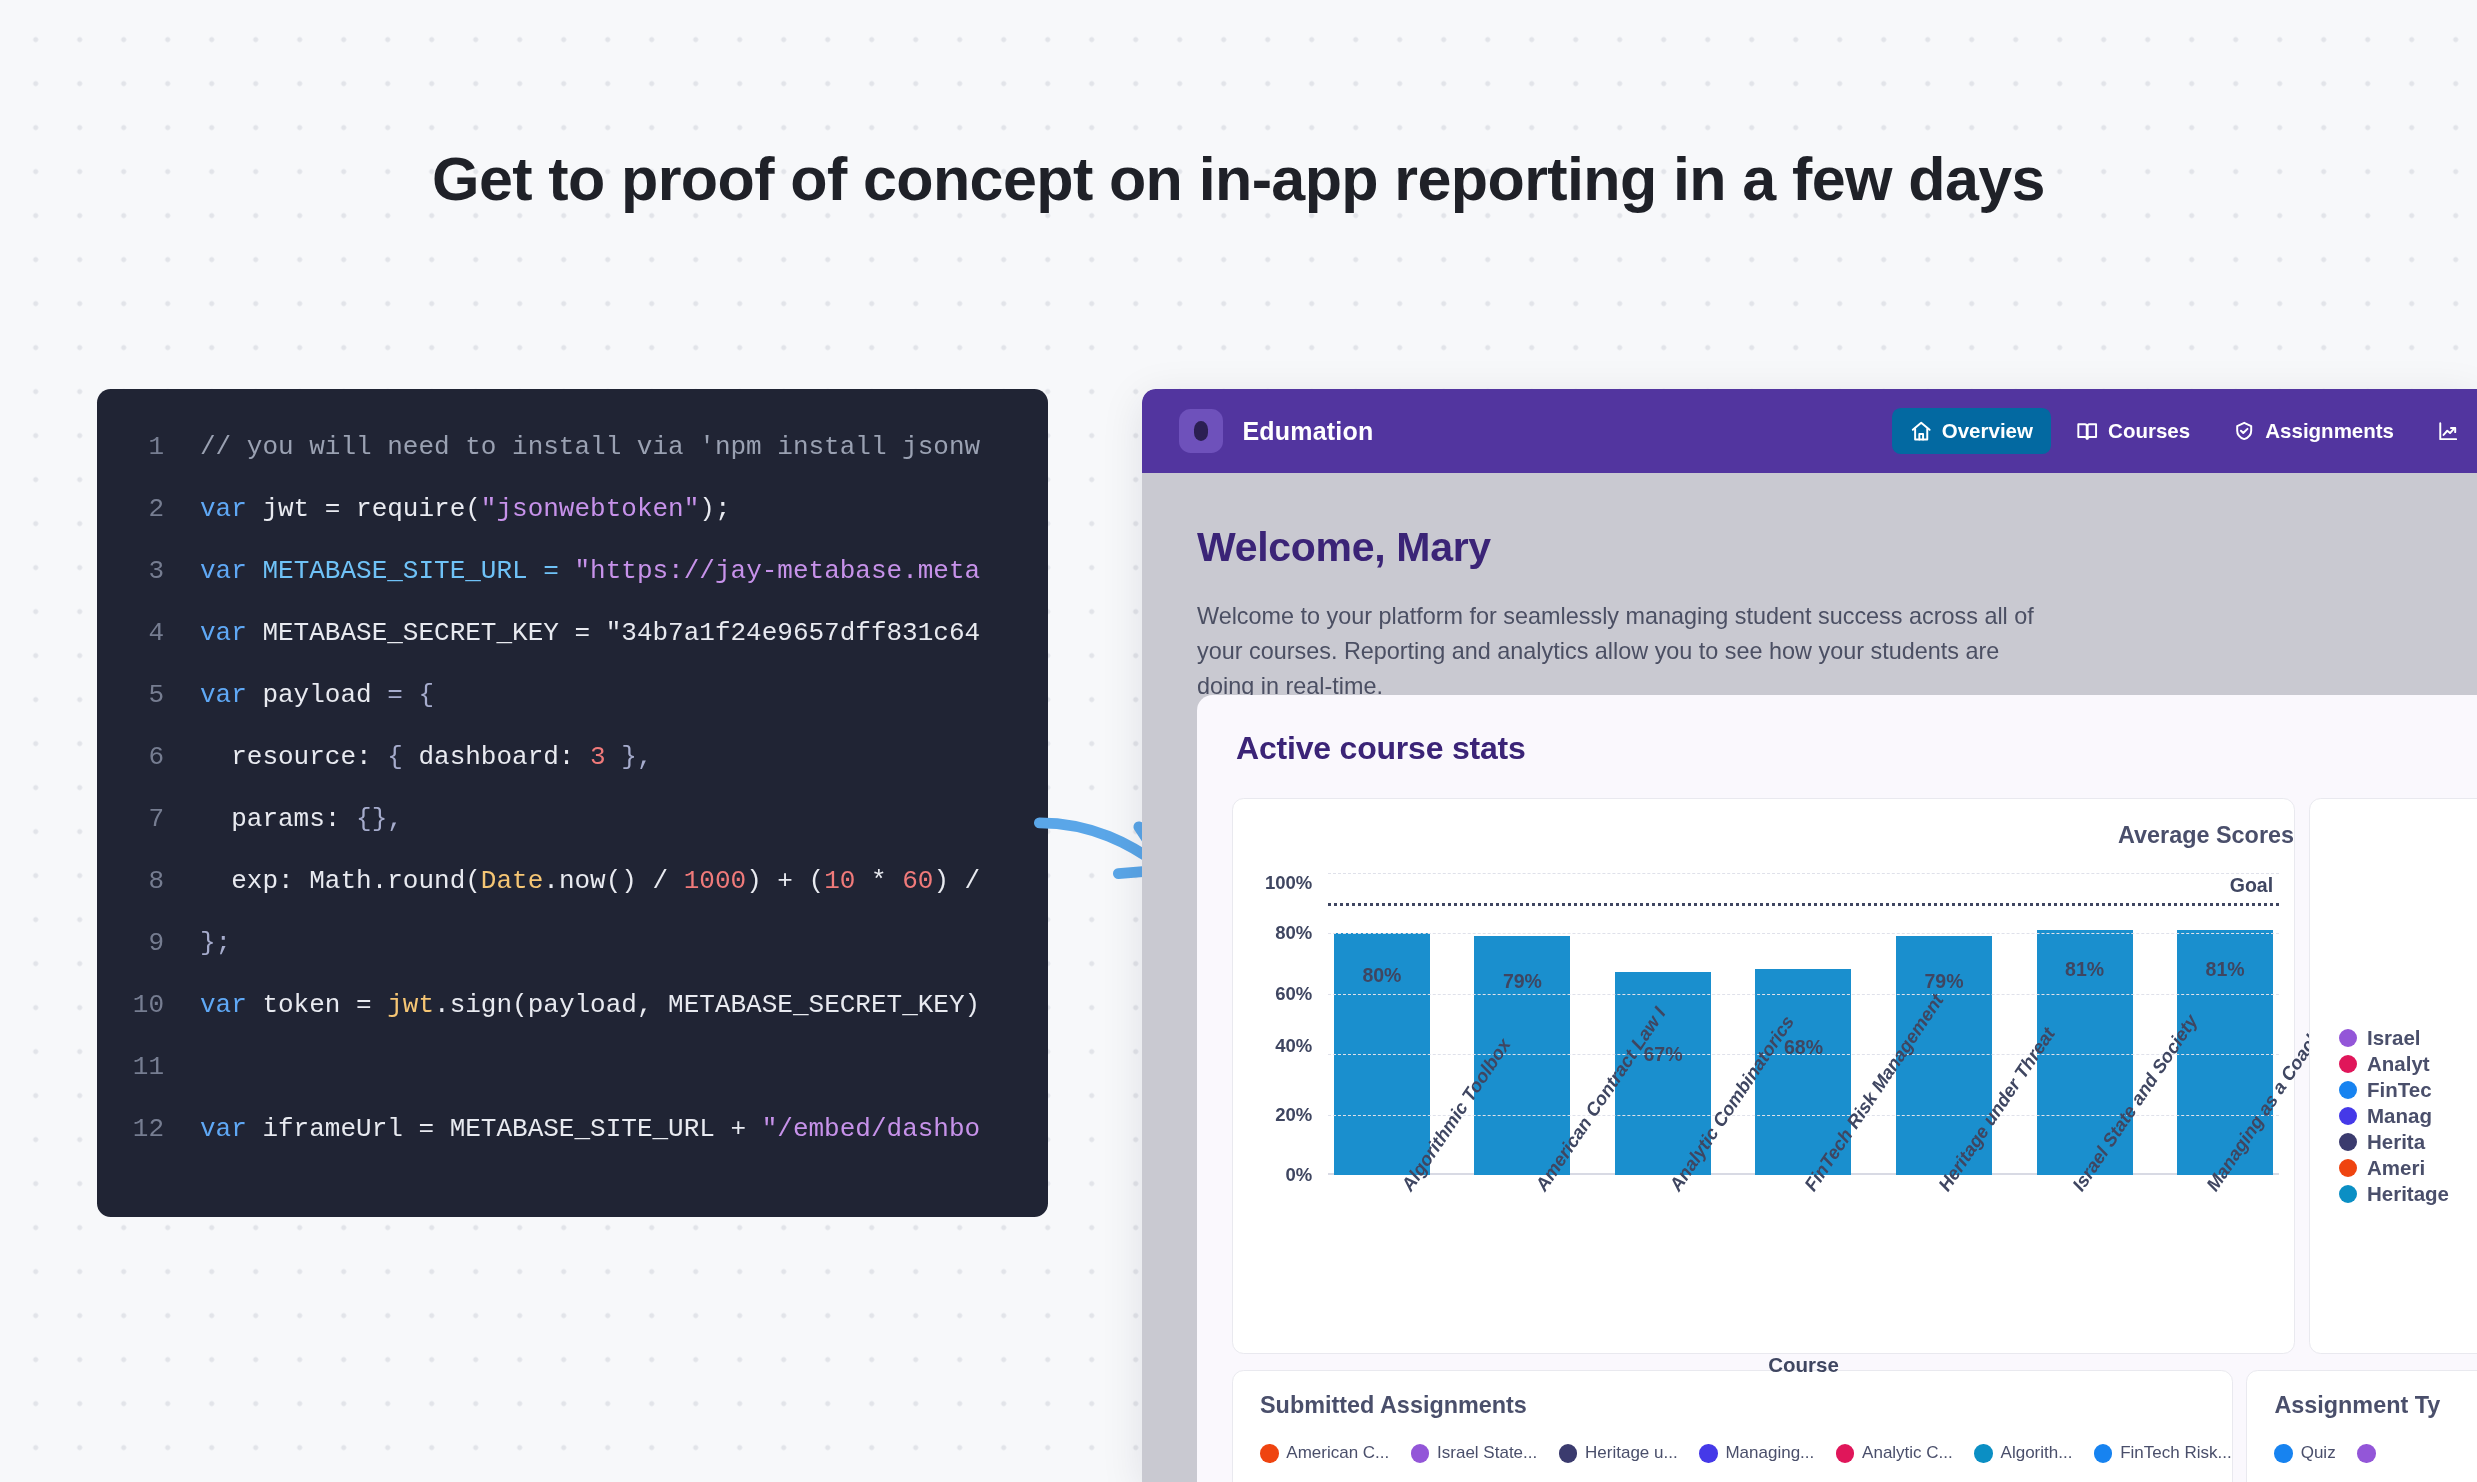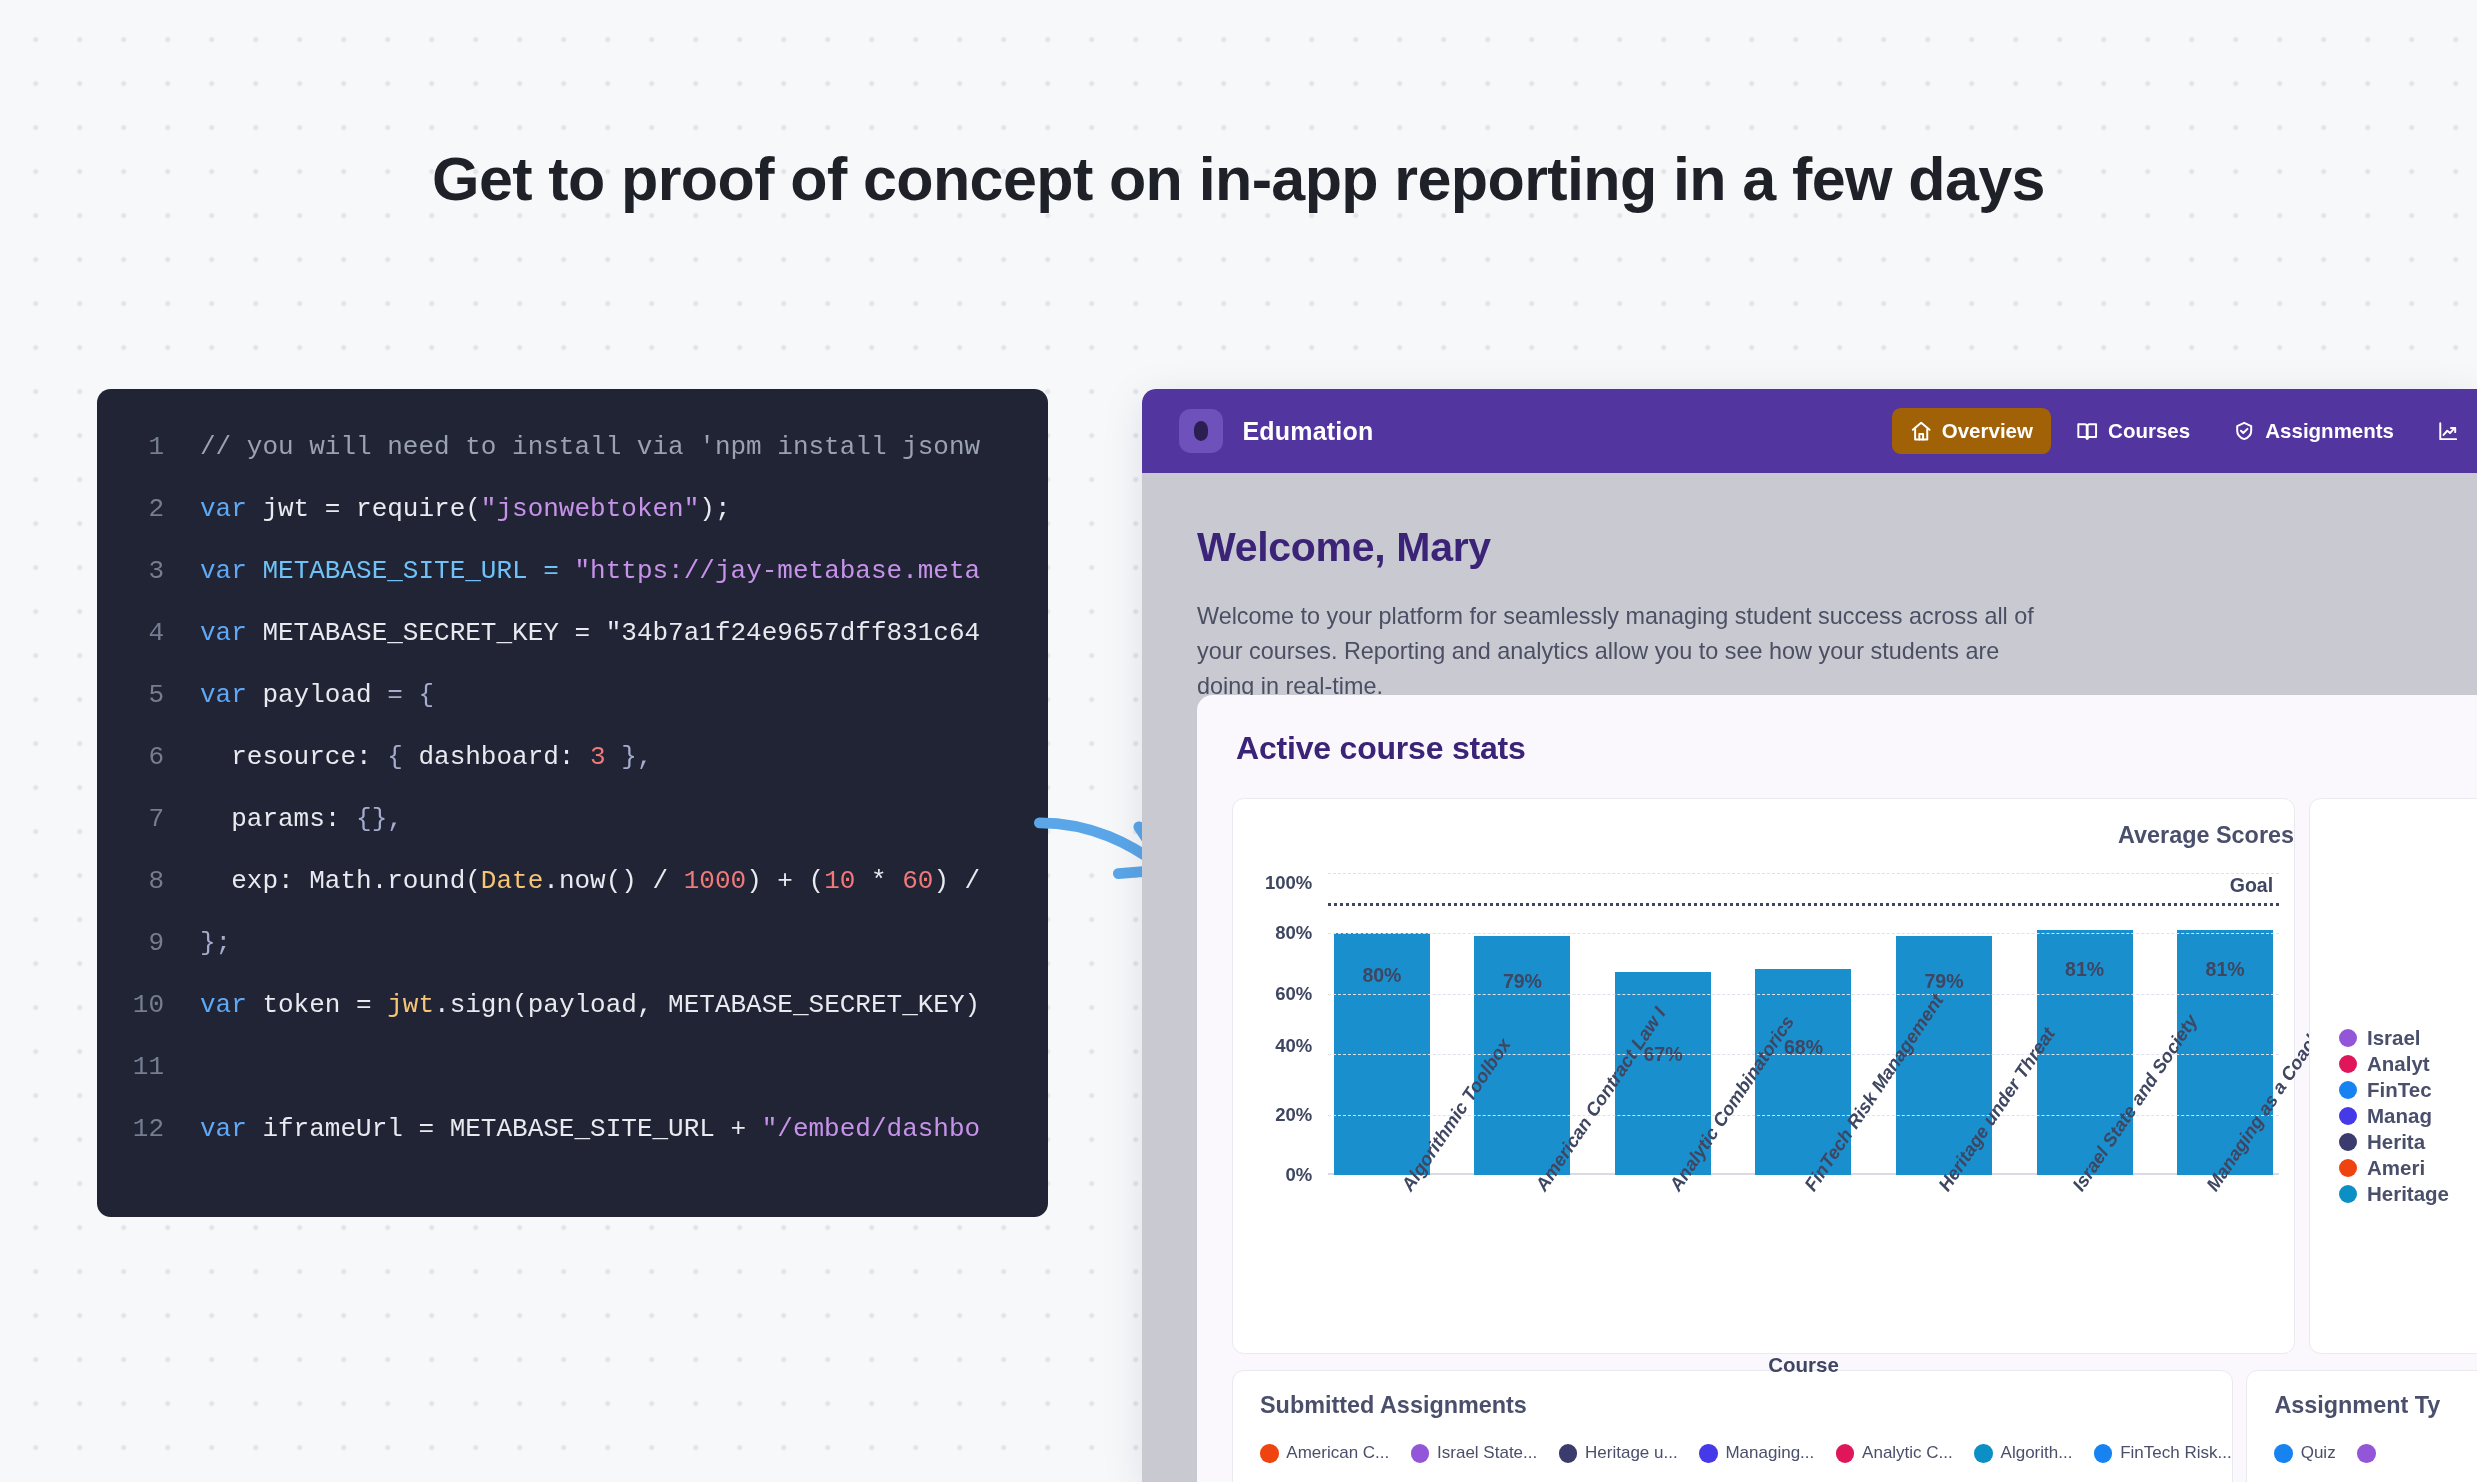--- a/index.html
+++ b/index.html
@@ -128,21 +128,21 @@
     display: flex;
     align-items: center;
     gap: 9.8px;
     color: #ffffff;
     font-size: 20.5px;
     font-weight: bold;
     padding: 10.7px 17.6px;
     border-radius: 8.8px;
     white-space: nowrap;
   }
-  .nav-item.active { background: #a16207; }
+  .nav-item.active { background: #0369a1; }
   .nav-icon { display: flex; align-items: center; flex: none; }
 
   .dash-body {
     height: calc(100% - 84px);
     background: #c9c9d1;
     padding: 51px 0 0 55px;
     position: relative;
   }
   .welcome-title {
     color: #3b2477;

